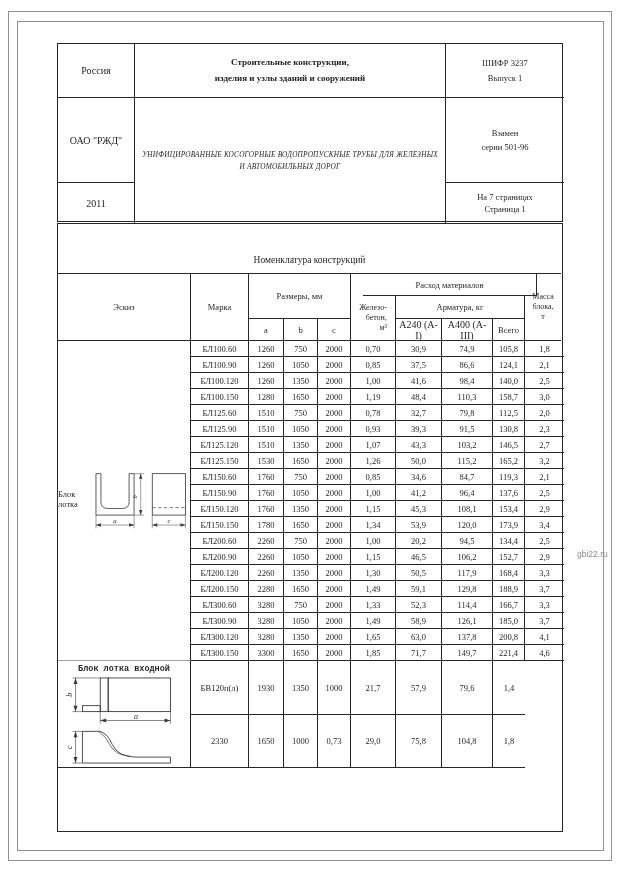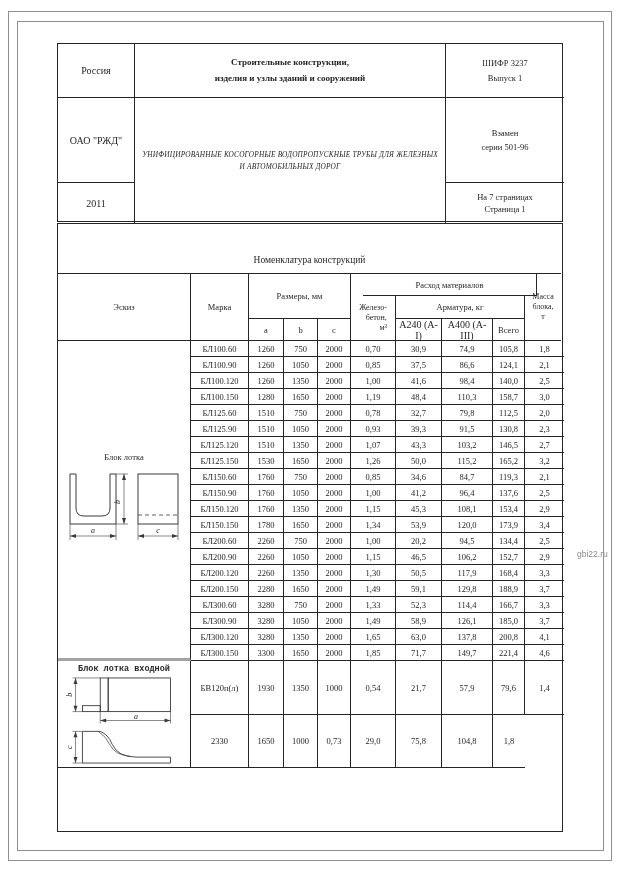--- a/index.html
+++ b/index.html
@@ -25,22 +25,22 @@
              border-bottom:1px solid #262626;font-size:9.5px;}
   .stack{line-height:1.25;font-size:8px;}
   .rows-region .trow{display:grid;grid-template-columns:58px 35px 34px 33px 45px 46px 51px 32px 39px;
                      height:16px;}
   .inlet-region .trow{display:grid;grid-template-columns:58px 35px 34px 33px 45px 46px 51px 32px 39px;}
   .inlet-region .trow:nth-of-type(1){height:54px;}
   .inlet-region .trow:nth-of-type(2){height:53px;}
   .td{display:flex;align-items:center;justify-content:center;font-size:8.5px;
       border-right:1px solid #262626;border-bottom:1px solid #262626;box-sizing:border-box;}
   .td:last-child{border-right:none;}
-  .eskiz-cell{display:flex;flex-direction:column;align-items:center;justify-content:center;
-              border-right:1px solid #262626;border-bottom:3px solid #a3a3a3;}
+  .eskiz-cell{display:flex;align-items:center;justify-content:center;
+              border-right:1px solid #262626;border-bottom:1px solid #a3a3a3;}
   .sketch-label{font-size:8.5px;margin-bottom:4px;}
   .sketch-label-bold{font-size:8.5px;font-weight:bold;font-family:Liberation Mono, monospace;}
   .inlet-eskiz{display:flex;flex-direction:column;align-items:center;justify-content:flex-start;
                padding-top:3px;border-right:1px solid #262626;border-bottom:1px solid #262626;}
   svg{display:block;}
   .dim-text{font-size:8px;font-style:italic;font-family:"Liberation Serif",serif;fill:#262626;}
   .watermark{position:absolute;left:577px;top:549px;font-size:8.5px;color:#8a8a8a;
              font-family:"Liberation Sans",sans-serif;white-space:nowrap;}
 </style>
 </head>
@@ -454,21 +454,20 @@
       </svg>
     </div>
 
     <div class="abs inlet-region" style="left:133px;top:437px;width:370px;height:107px;">
 
         <div class="trow">
           <div class="td">БВ120п(л)</div>
           <div class="td">1930</div>
           <div class="td">1350</div>
           <div class="td">1000</div>
-          <div class="td">0,54</div>
           <div class="td">21,7</div>
           <div class="td">57,9</div>
           <div class="td">79,6</div>
           <div class="td">1,4</div>
         </div>
 
         <div class="trow">
           <div class="td">2330</div>
           <div class="td">1650</div>
           <div class="td">1000</div>

